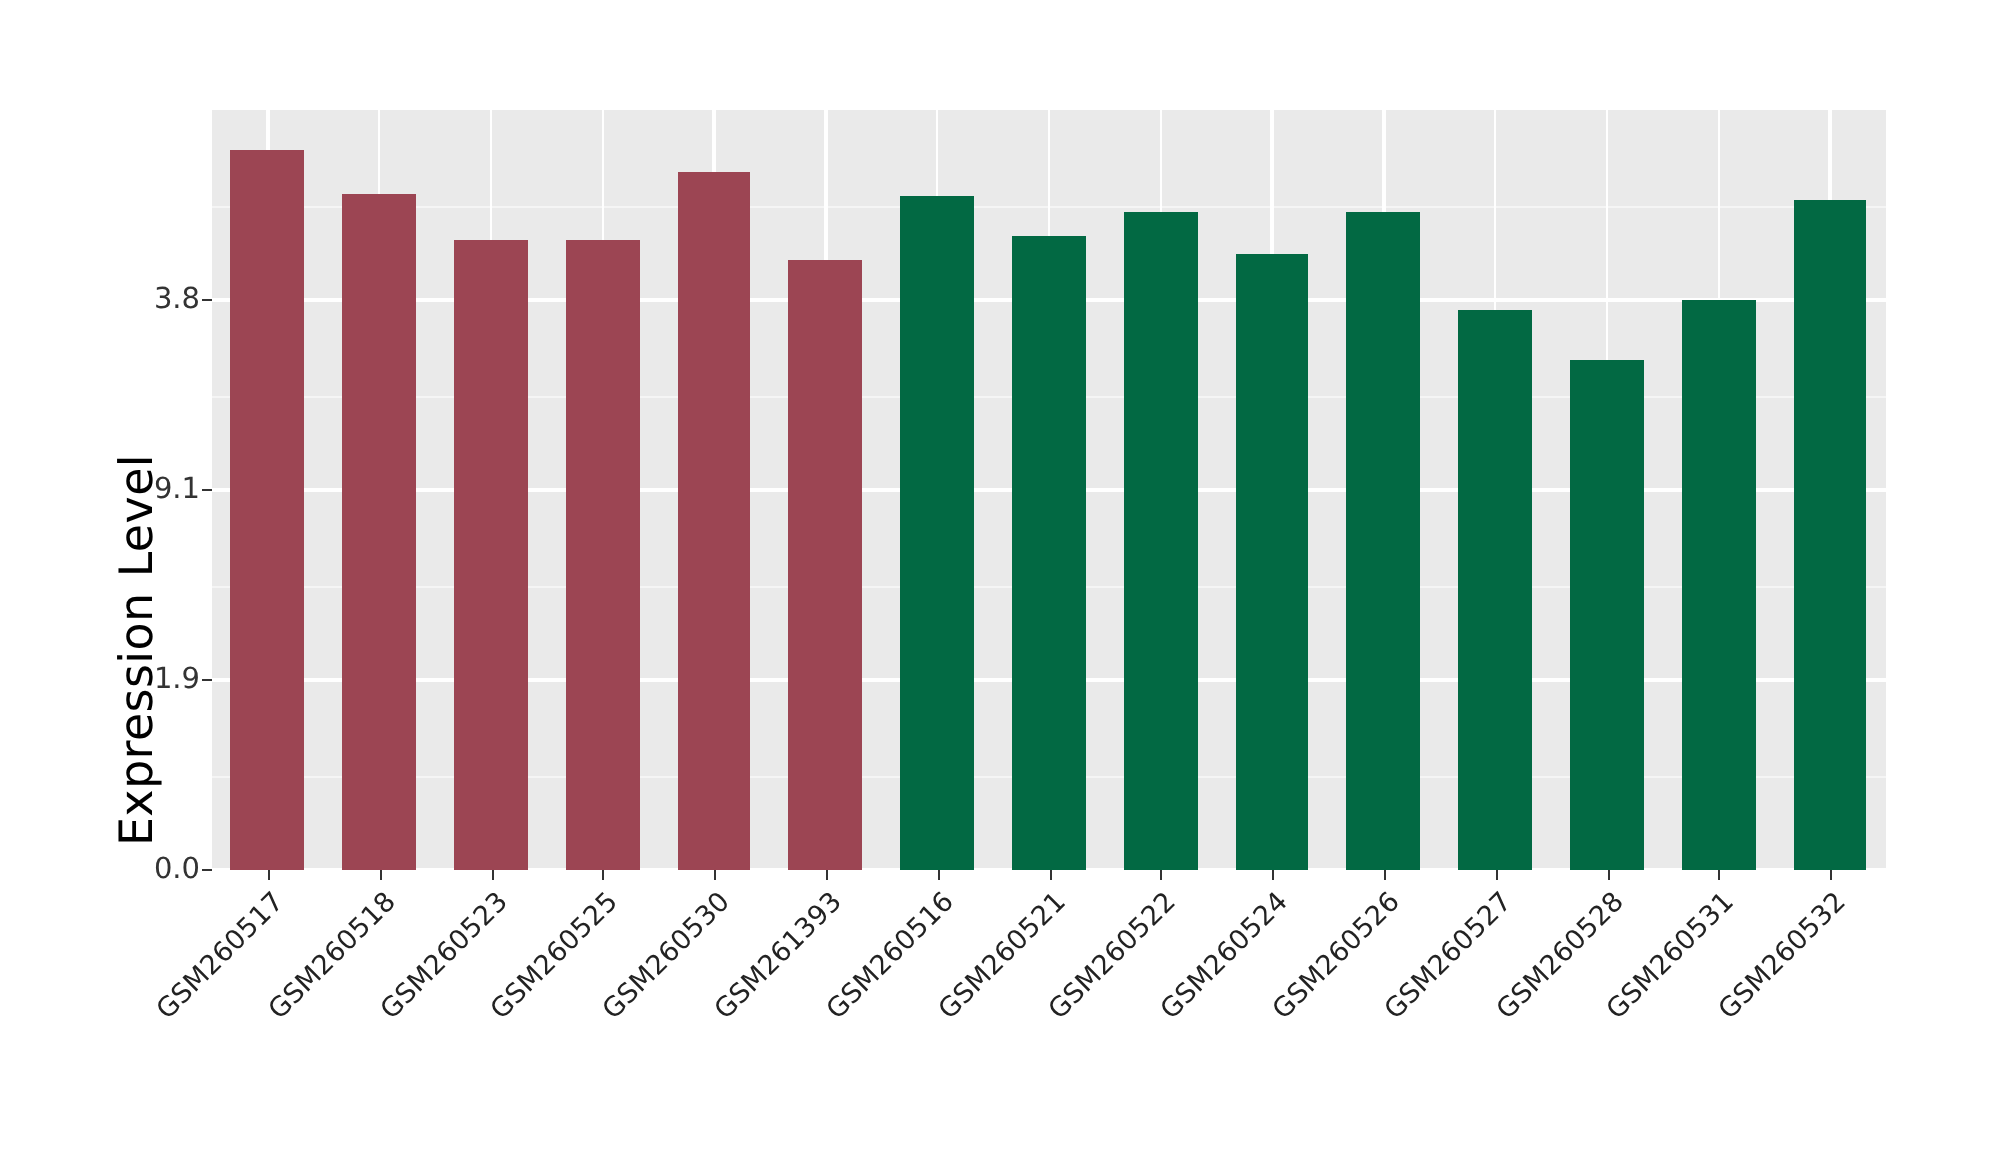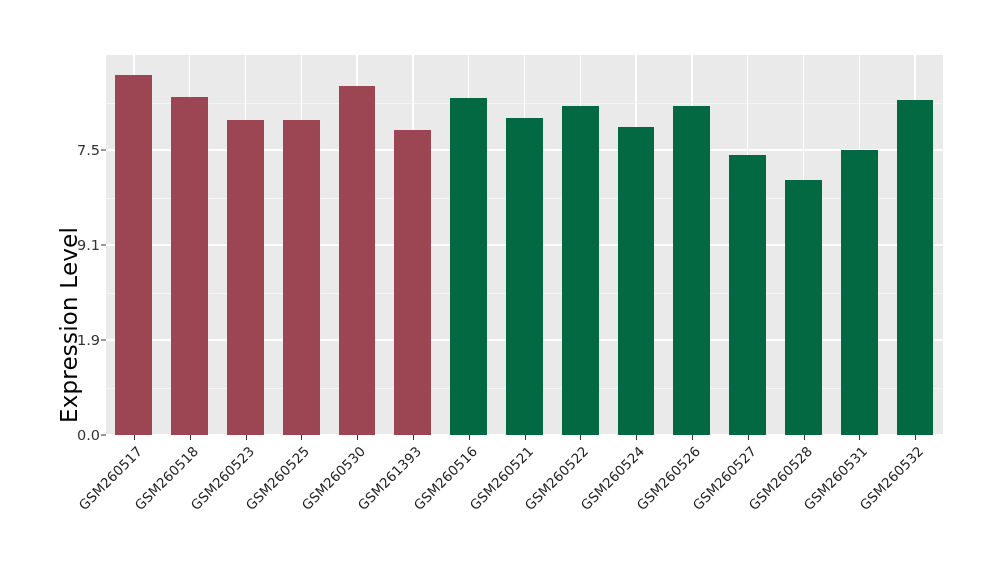--- a/index.html
+++ b/index.html
@@ -158,21 +158,21 @@
 <div id="chart-root">
 
   <div id="y-axis-title">
     <span id="y-axis-title-inner">Expression Level</span>
   </div>
 
   <div id="y-tick-labels">
       <div class="y-tick-label" style="top: 435px;">0.0</div>
       <div class="y-tick-label" style="top: 340px;">1.9</div>
       <div class="y-tick-label" style="top: 245px;">9.1</div>
-      <div class="y-tick-label" style="top: 150px;">7.5</div>
+      <div class="y-tick-label" style="top: 150px;">3.8</div>
     </div>
 
   <div id="panel">
     <div id="grid-layer">
         <div class="grid-minor-h" style="top: 332.5px; background: rgb(245, 245, 245);"></div>
         <div class="grid-minor-h" style="top: 237.5px; background: rgb(245, 245, 245);"></div>
         <div class="grid-minor-h" style="top: 142.5px; background: rgb(245, 245, 245);"></div>
         <div class="grid-minor-h" style="top: 47.5px; background: rgb(245, 245, 245);"></div>
         <div class="grid-major-h" style="top: 379.2px; background: rgb(255, 255, 255);"></div>
         <div class="grid-major-h" style="top: 284.2px; background: rgb(255, 255, 255);"></div>

